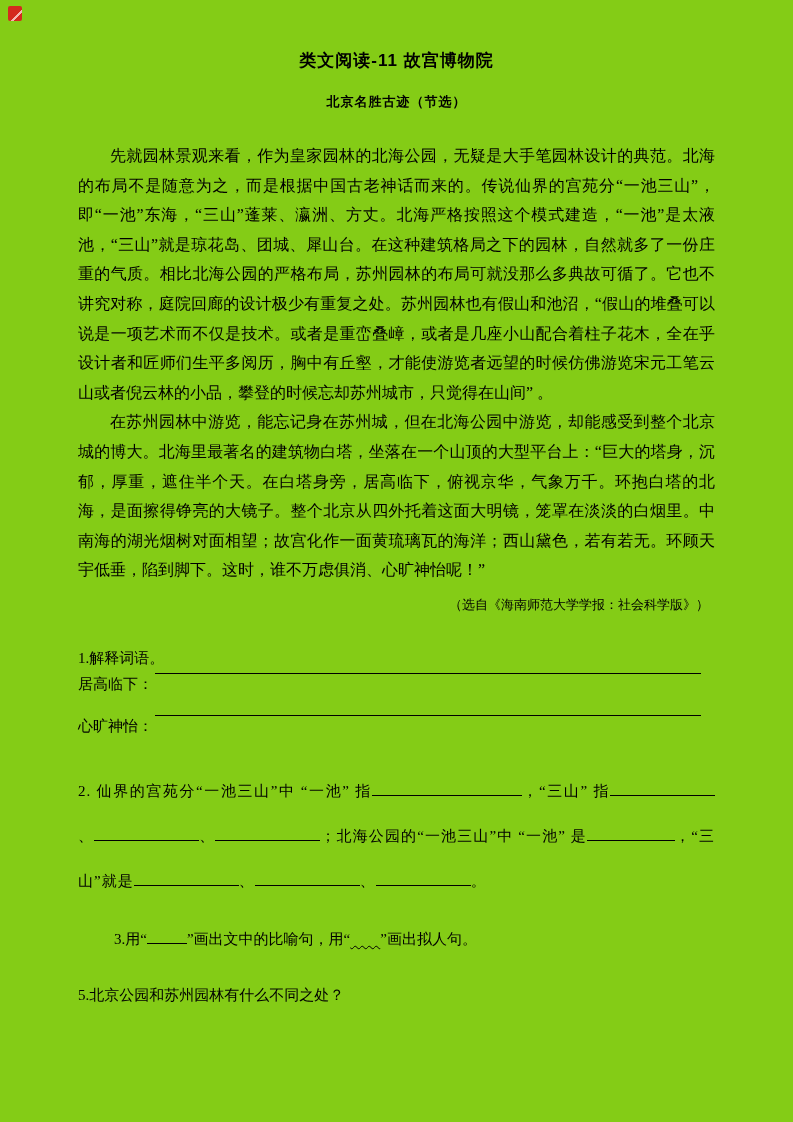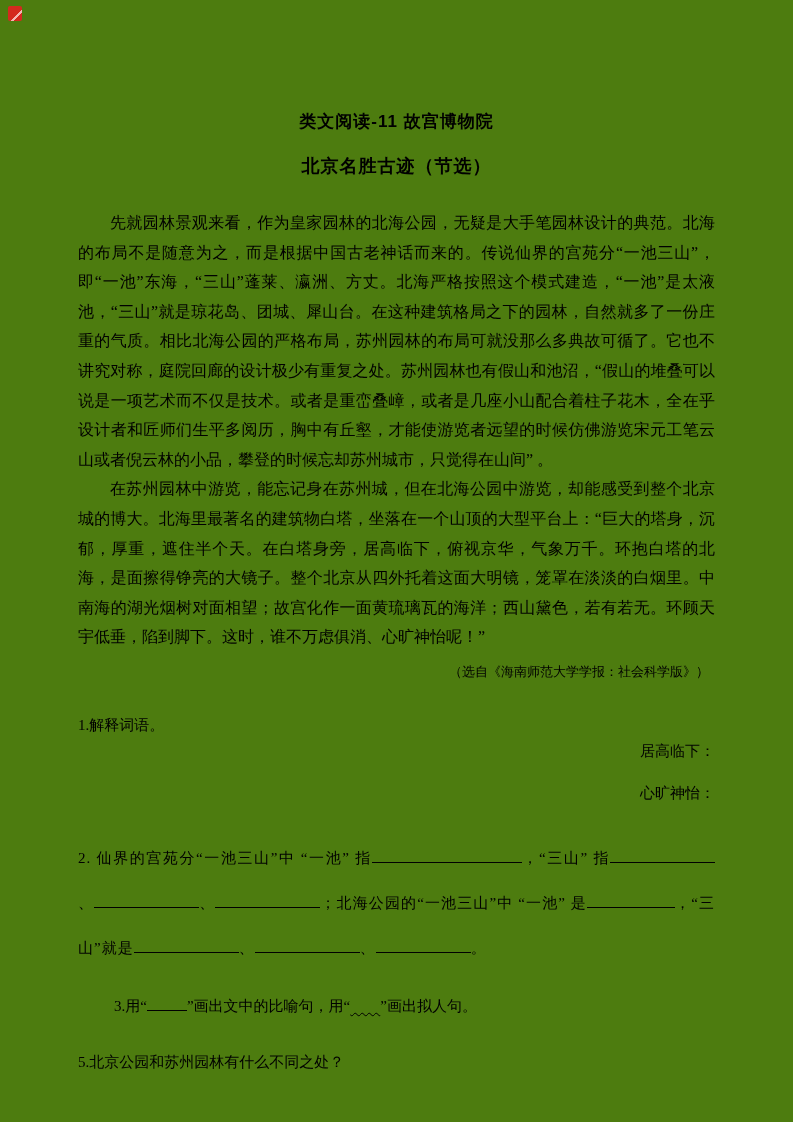--- a/index.html
+++ b/index.html
@@ -1,23 +1,23 @@
 <!DOCTYPE html>
 <html><head>
 <meta charset="utf-8">
 <style>
   html, body { margin: 0; padding: 0; background: #ffffff; }
   .page {
     position: relative;
     width: 793px;
     height: 1122px;
     margin: 0 auto;
-    background: #4d7c0f;
+    background: #84cc16;
     box-sizing: border-box;
-    padding: 110px 78px 0 78px;
+    padding: 49px 78px 0 78px;
     font-family: "Liberation Serif", "DejaVu Serif", serif;
     color: #000000;
     overflow: hidden;
   }
   .corner-marker {
     position: absolute;
     left: 8px;
     top: 6px;
     width: 14px;
     height: 15px;
@@ -28,21 +28,21 @@
     margin: 0 0 21px 0;
     font-family: "Liberation Sans", "DejaVu Sans", sans-serif;
     font-size: 17px;
     font-weight: 700;
     text-align: center;
     letter-spacing: 1px;
   }
   .article-title {
     margin: 16px 0 30px 0;
     font-family: "Liberation Sans", "DejaVu Sans", sans-serif;
-    font-size: 18px;
+    font-size: 13px;
     font-weight: 700;
     text-align: center;
     letter-spacing: 1px;
   }
   .author {
     margin: 0 0 13px 0;
     font-size: 14px;
     text-align: center;
   }
   .body-para {
@@ -58,23 +58,22 @@
     line-height: 26px;
     text-align: right;
   }
   .q { font-size: 15px; }
   .q1-label {
     margin-top: 25px;
     line-height: 30px;
   }
   .def-row {
     display: flex;
-    align-items: flex-end;
+    align-items: flex-start;
     height: 42px;
-    flex-direction: column;
   }
   .def-row .term { flex: none; line-height: 22px; }
   .def-row .answer-line {
     flex: 1 1 auto;
     border-bottom: 1px solid #000;
     margin: 0 14px 4px 2px;
     height: 0;
   }
   .q2 {
     margin: 12px 0 0 0;

